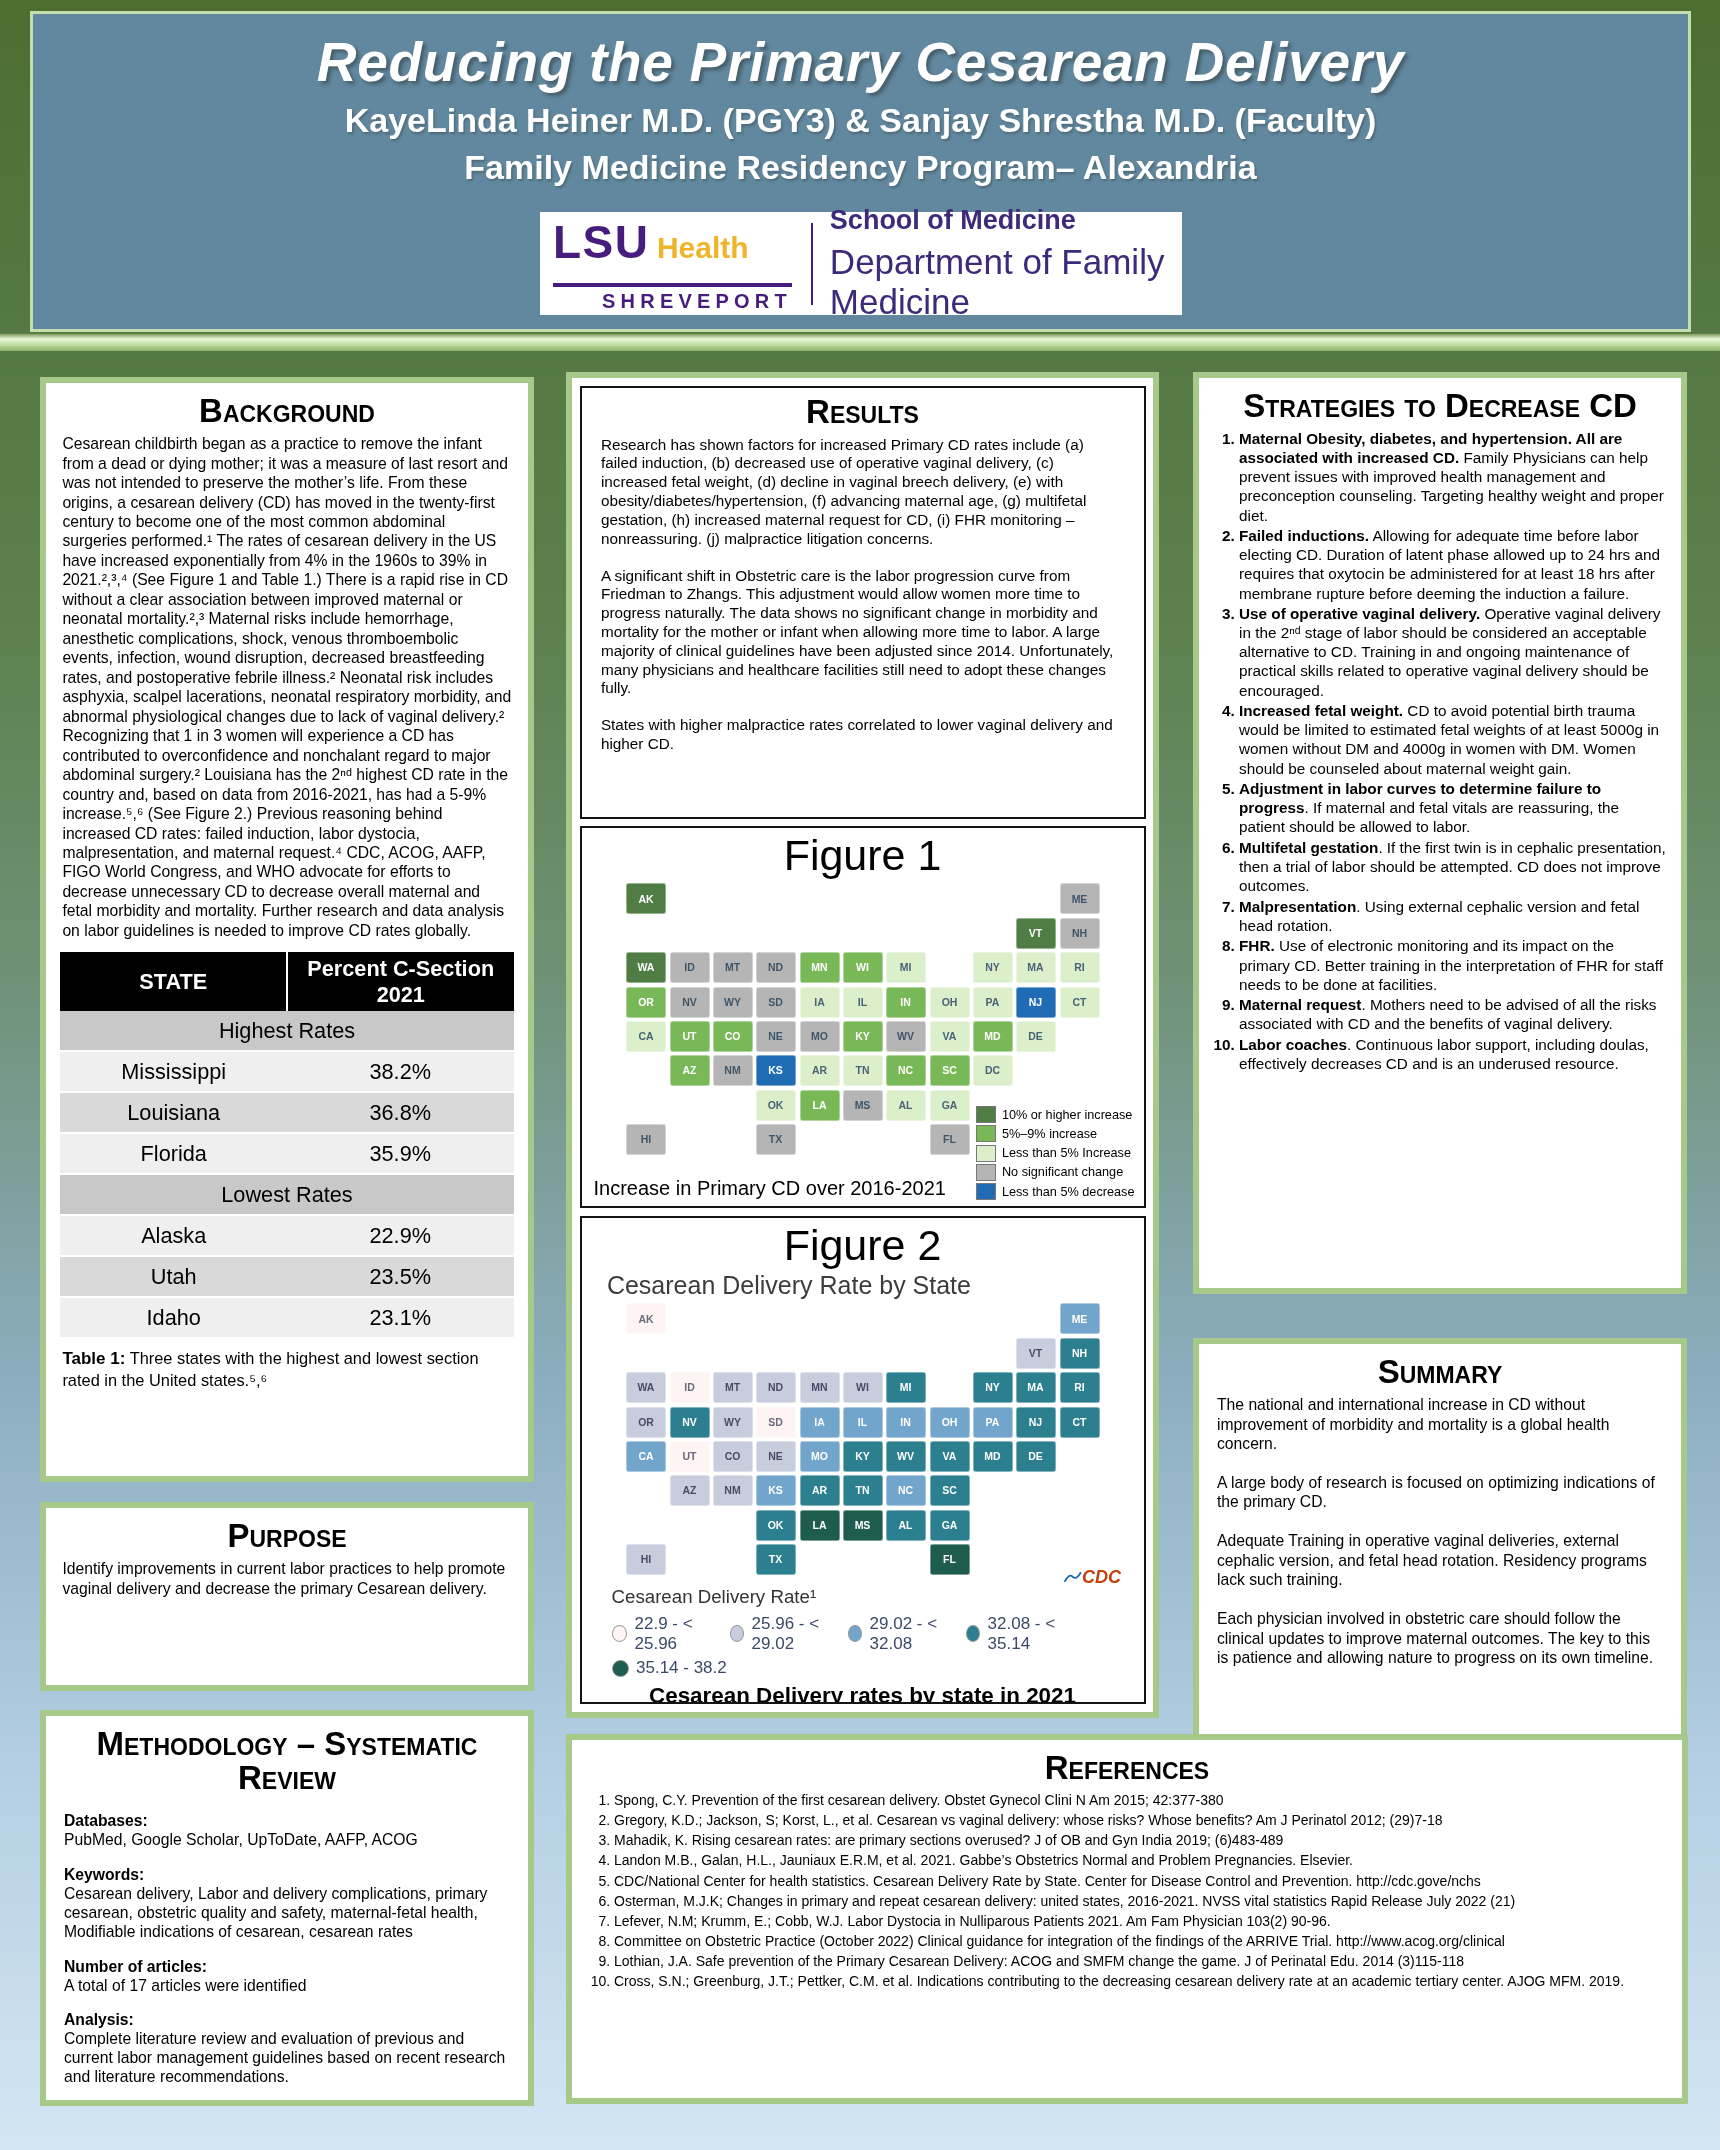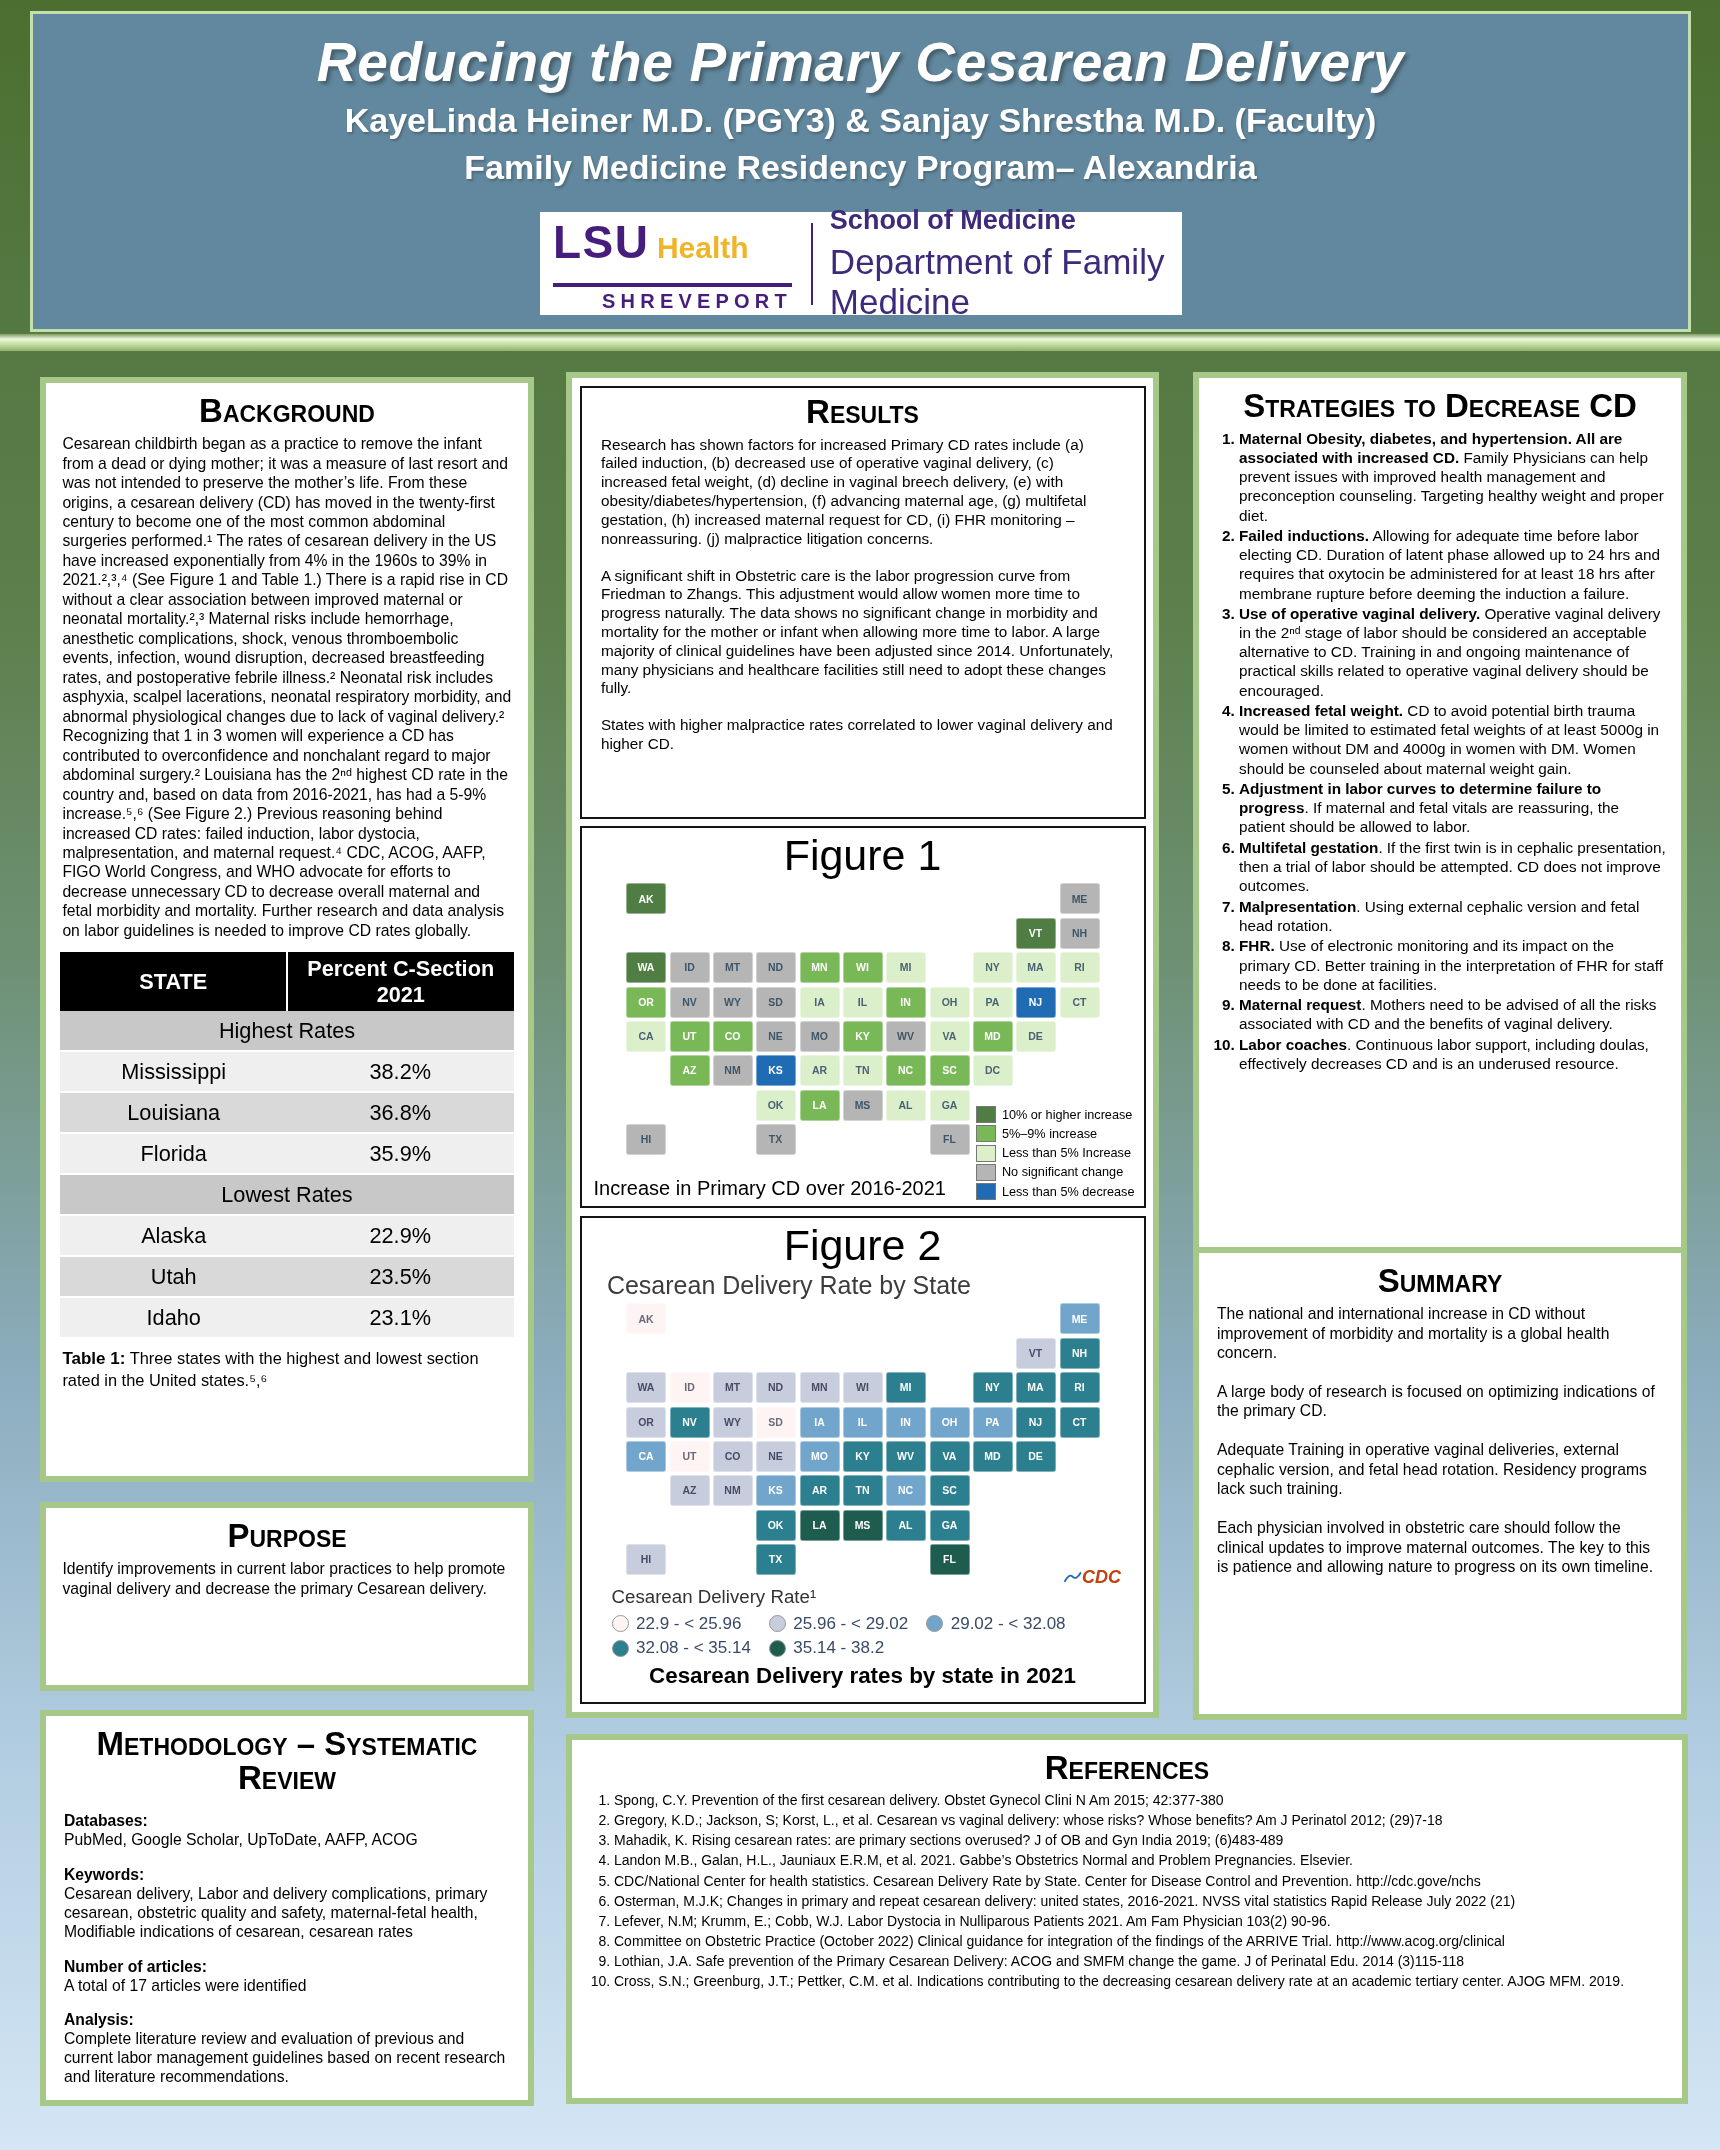--- a/index.html
+++ b/index.html
@@ -41,21 +41,21 @@
   
   .panel{position:absolute;background:#fff;border:6px solid #a6c889;box-sizing:border-box;overflow:hidden;}
   .h-sc{font-variant:small-caps;font-variant-caps:small-caps;}
   .panel-heading{text-align:center;font-size:33px;font-weight:bold;margin:10.5px 7.5px 6px 7.5px;line-height:1.05;}
   .body-text{font-size:15.7px;line-height:1.24;margin:1.5px 16.4px;text-align:left;}
   #panel-background{left:40px;top:377px;width:494px;height:1105px;}
   #panel-purpose{left:40px;top:1502px;width:494px;height:189px;}
   #panel-methodology{left:40px;top:1710px;width:494px;height:396px;}
   #middle-panel{left:566px;top:372px;width:593px;height:1346px;}
   #panel-strategies{left:1193px;top:372px;width:494px;height:922px;}
-  #panel-summary{left:1193px;top:1247px;width:494px;height:473px;}
+  #panel-summary{left:1193px;top:1338px;width:494px;height:473px;}
   #panel-references{left:566px;top:1734px;width:1122px;height:370px;}
   
   #table1{width:94%;margin:12px auto 0 auto;border-collapse:collapse;font-size:21.7px;}
   #table1 th{background:#000;color:#fff;font-weight:bold;height:57px;width:50%;}
   #table1 th + th{border-left:2.2px solid #fff;}
   #table1 td{text-align:center;height:37px;border-bottom:2.2px solid #fff;}
   #table1 .t-group td{background:#c8c8c8;font-size:21.7px;}
   #table1 .t-light td{background:#efefef;}
   #table1 .t-dark td{background:#d9d9d9;}
   #table-caption{font-size:16.4px;margin:9px 16.4px 0 16.4px;line-height:1.25;}
@@ -72,21 +72,21 @@
   .mapgrid{position:relative;width:488px;height:278px;margin:1.5px auto 0 auto;}
   .tile{position:absolute;width:40px;height:31px;border-radius:3px;font-size:10.5px;font-weight:bold;
         display:flex;align-items:center;justify-content:center;box-shadow:0 0 0 0.7px rgba(255,255,255,.55) inset;}
   #fig1-caption{position:absolute;left:12px;bottom:6px;font-size:20px;}
   #fig1-legend{position:absolute;right:9px;bottom:6px;}
   #fig1-legend .lg-row{display:flex;align-items:center;margin-top:2.2px;}
   #fig1-legend .lg-sw{width:18px;height:15px;margin-right:6px;border:0.7px solid #777;}
   #fig1-legend .lg-lb{font-size:12.7px;}
   #fig2-subtitle{font-size:25px;color:#3c3c3c;margin:0 0 0 25.4px;}
   #fig2-legend-title{font-size:18.7px;color:#333;margin:6px 0 1.5px 30px;}
-  #fig2-legend{display:grid;grid-template-columns:1fr 1fr 1fr;width:84%;margin:0 0 0 30px;}
+  #fig2-legend{display:grid;grid-template-columns:1fr 1fr 1fr 1fr;width:84%;margin:0 0 0 30px;}
   #fig2-legend .lg-row{display:flex;align-items:center;margin-top:4.5px;}
   #fig2-legend .lg-sw{width:15px;height:15px;border-radius:50%;margin-right:7.5px;border:0.7px solid #999;}
   #fig2-legend .lg-lb{font-size:17px;color:#3a4a66;}
   #fig2-caption{text-align:center;font-size:22.4px;font-weight:bold;margin-top:4.5px;}
   #cdc-logo{position:absolute;right:22.4px;top:349px;font-size:18px;font-weight:bold;font-style:italic;color:#c2410c;display:flex;align-items:center;gap:0;}
   
   #strategies-list{margin:4.5px 0 0 0;padding:0 15px 0 40px;font-size:15.3px;line-height:1.25;}
   #strategies-list li{margin:0 0 1.5px 0;}
   #strategies-list li::marker{font-weight:bold;}
   

